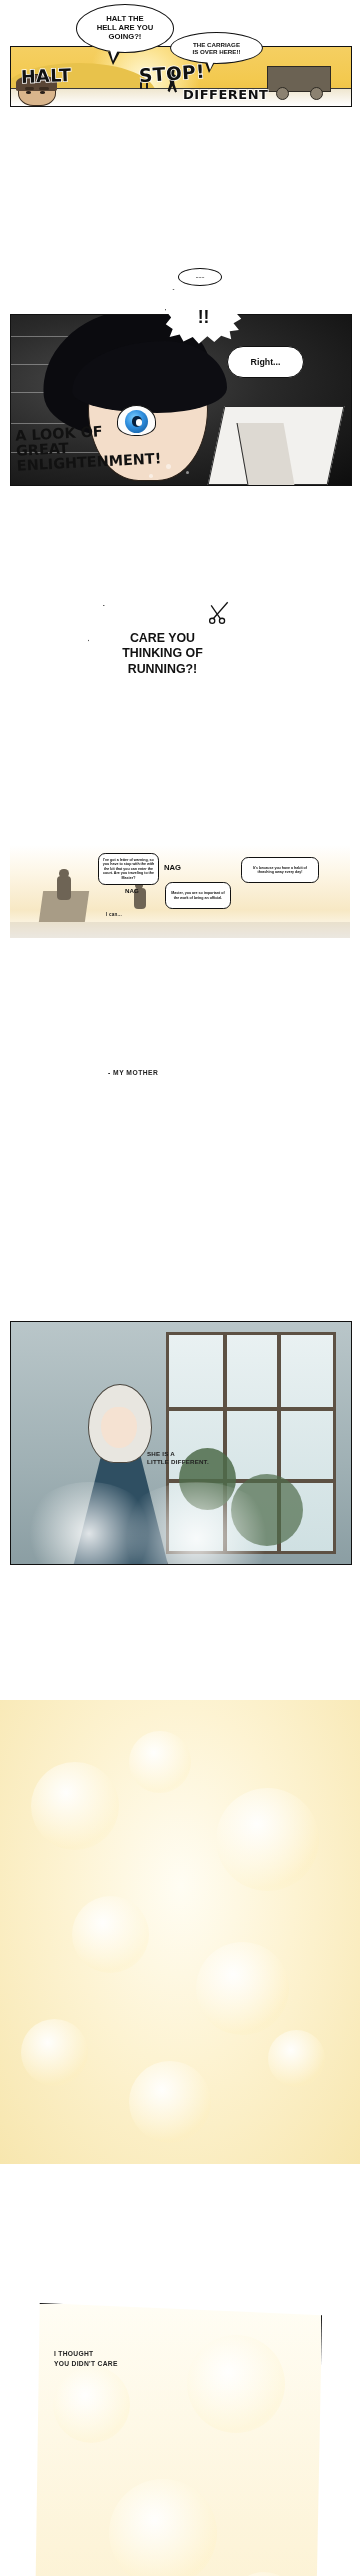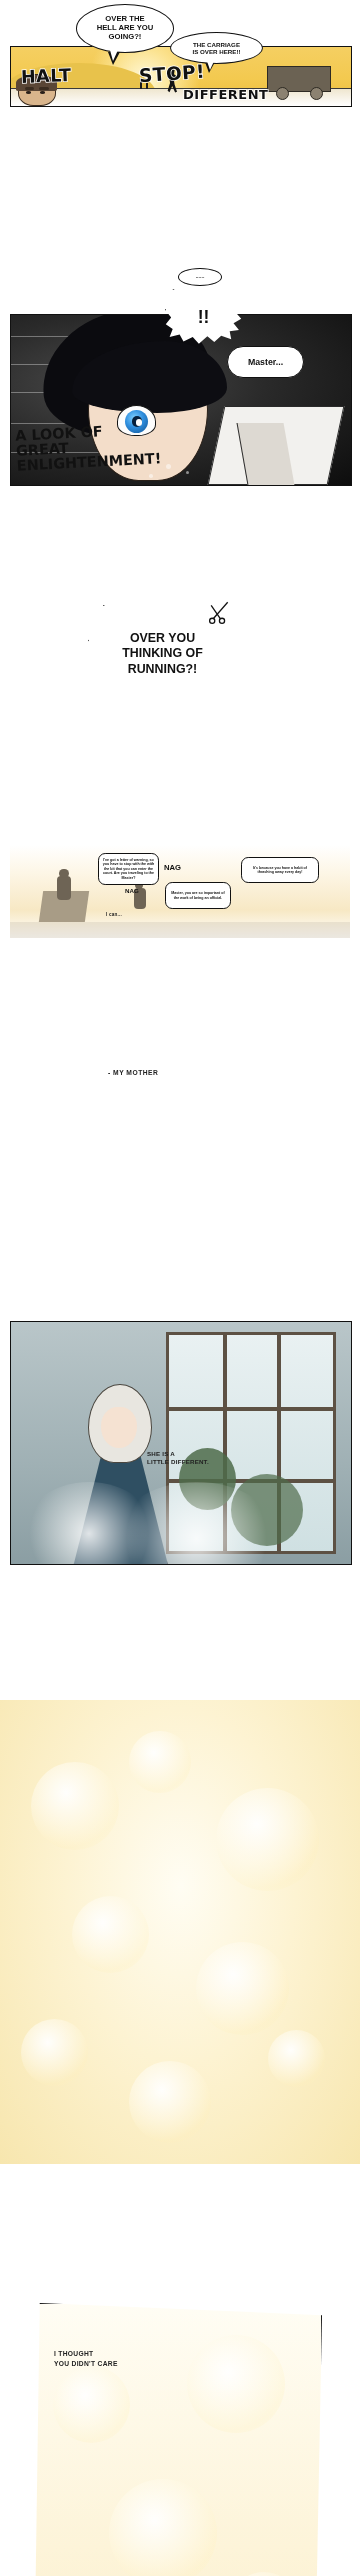--- a/index.html
+++ b/index.html
@@ -330,21 +330,21 @@
     <div class="oldman-brow" style="left:13.4px; bottom:16.5px;"></div>
     <div class="oldman-brow" style="left:28px; bottom:16.5px;"></div>
     <div class="oldman-eye" style="left:15px; bottom:12.4px;"></div>
     <div class="oldman-eye" style="left:29px; bottom:12.4px;"></div>
 
     <div class="figure" style="left:129px; bottom:17.5px; height:9.3px; width:2.1px;"></div>
     <div class="figure" style="left:135px; bottom:17.5px; height:5.2px; width:1.5px;"></div>
   </div>
 
   <div class="bubble" style="left:76px; top:4.1px; width:98px; height:49px; font-size:7.7px;">
-    <span class="txt" style="white-space:pre-line;">OVER THE
+    <span class="txt" style="white-space:pre-line;">HALT THE
 HELL ARE YOU
 GOING?!</span>
   </div>
   <div class="tail" style="left:108px; top:52px; border-left:5.2px solid transparent; border-right:7.2px solid transparent; border-top:13.4px solid #111;"></div>
   <div class="tail" style="left:110px; top:50px; border-left:3.6px solid transparent; border-right:5.7px solid transparent; border-top:11.3px solid #fff; z-index:31;"></div>
 
   <div class="bubble" style="left:170px; top:32px; width:93px; height:32px; font-size:6.2px;">
     <span class="txt" style="white-space:pre-line;">THE CARRIAGE
 IS OVER HERE!!</span>
   </div>
@@ -384,29 +384,29 @@
 
   <div class="bubble-burst" style="left:165px; top:289px; width:77px; height:57px; font-size:17.5px;">
     <span style="white-space:pre-line;">!!</span>
   </div>
 
   <div class="bubble" style="left:178px; top:268px; width:44px; height:17.5px; font-size:5.2px;">
     <span class="txt" style="white-space: pre-line;">......</span>
   </div>
 
   <div class="bubble" style="left:227px; top:346px; width:77px; height:32px; font-size:8.8px; border-radius:20.6px/20.6px;">
-    <span class="txt" style="white-space: pre-line;">Master...</span>
+    <span class="txt" style="white-space: pre-line;">Right...</span>
   </div>
 
   <div class="narration" style="left: 15.5px; top: 425px; font-size: 14.4px; transform: rotate(-3deg); white-space: pre-line;" style2="">A LOOK OF
 GREAT
 ENLIGHTENMENT!</div>
 
   <div class="bubble-burst" style="left:88px; top:605px; width:149px; height:98px; font-size:12.4px; line-height:1.25;">
-    <span style="white-space:pre-line;">OVER YOU
+    <span style="white-space:pre-line;">CARE YOU
 THINKING OF
 RUNNING?!</span>
   </div>
 
   <svg style="position:absolute; left:206px; top:595px; z-index:41;" width="31" height="31" viewBox="0 0 60 60">
     <g stroke="#111" stroke-width="2.5" fill="none">
       <line x1="14" y1="46" x2="42" y2="14"></line>
       <line x1="28" y1="46" x2="10" y2="20"></line>
       <circle cx="12" cy="50" r="5"></circle>
       <circle cx="31" cy="50" r="5"></circle>

